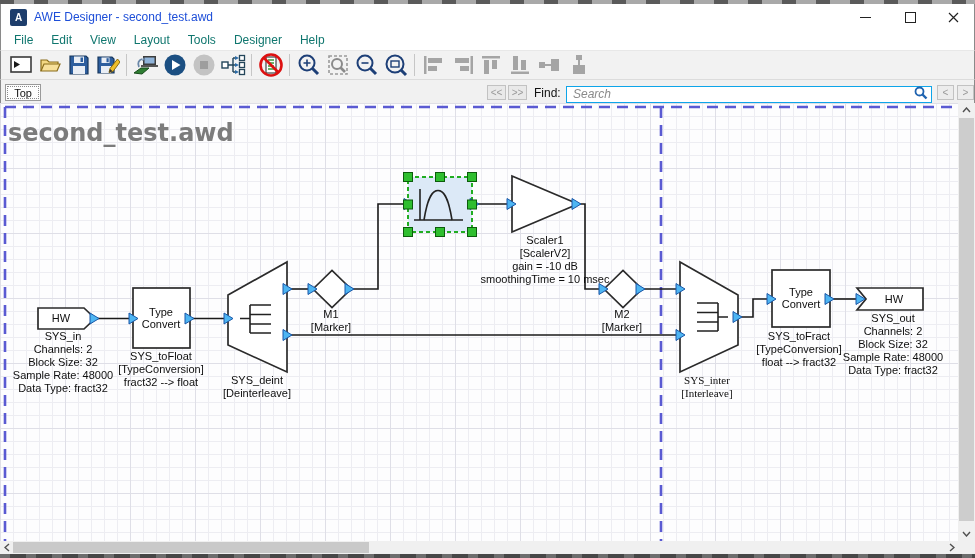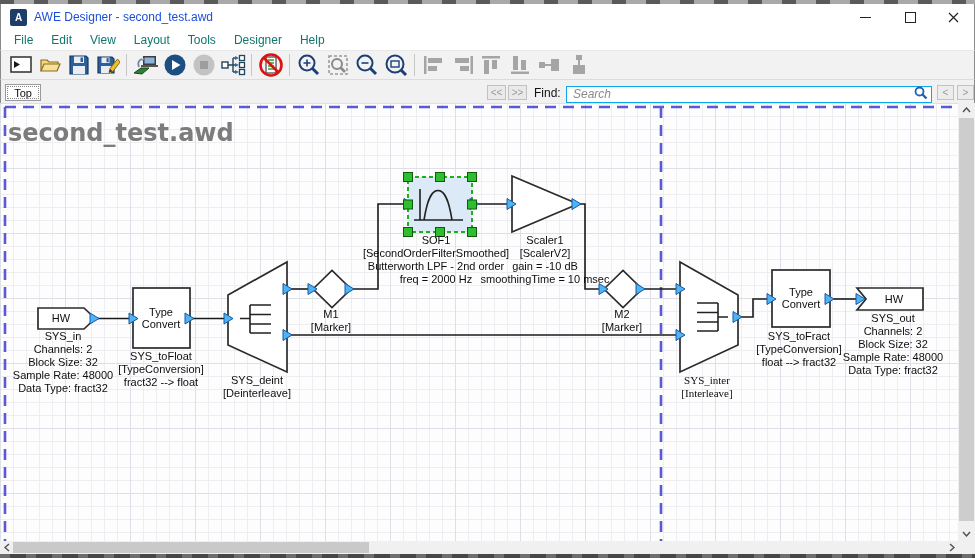--- a/index.html
+++ b/index.html
@@ -384,26 +384,20 @@
     <div>fract32 --&gt; float</div>
   </div>
   <div class="lbl" style="left:257px;top:271px;">
     <div>SYS_deint</div>
     <div>[Deinterleave]</div>
   </div>
   <div class="lbl" style="left:331px;top:205px;">
     <div>M1</div>
     <div>[Marker]</div>
   </div>
-  <div class="lbl" style="left:436px;top:131px;">
-    <div>SOF1</div>
-    <div>[SecondOrderFilterSmoothed]</div>
-    <div>Butterworth LPF - 2nd order</div>
-    <div>freq = 2000 Hz</div>
-  </div>
   <div class="lbl" style="left:545px;top:131px;">
     <div>Scaler1</div>
     <div>[ScalerV2]</div>
     <div>gain = -10 dB</div>
     <div>smoothingTime = 10 msec</div>
   </div>
   <div class="lbl" style="left:622px;top:205px;">
     <div>M2</div>
     <div>[Marker]</div>
   </div>

